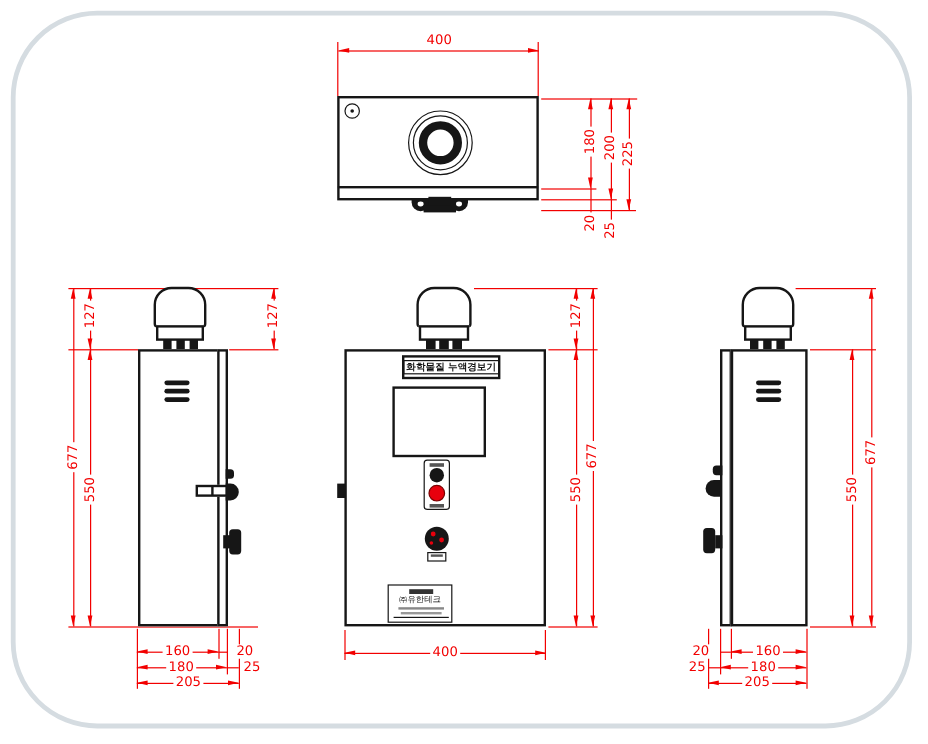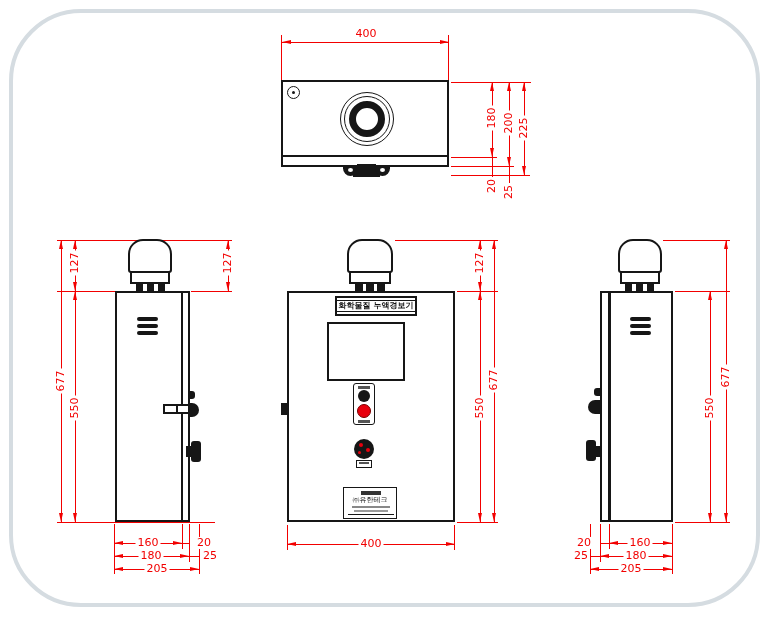--- a/index.html
+++ b/index.html
@@ -143,21 +143,21 @@
     <i class="circ" style="left:357px;top:404px;width:14px;height:14px;background:#e8000d;border:1px solid #7a0000"></i>
     <i class="tbar" style="left:358px;top:420px;width:12px;height:3px"></i>
 
     <i class="fill circ" style="left:354px;top:439px;width:20px;height:20px"></i>
     <i class="circ" style="left:359px;top:443px;width:4px;height:4px;background:#e8000d"></i>
     <i class="circ" style="left:366px;top:448px;width:4px;height:4px;background:#e8000d"></i>
     <i class="circ" style="left:358px;top:451px;width:3px;height:3px;background:#e8000d"></i>
     <i class="box1" style="left:356px;top:460px;width:16px;height:8px"></i>
     <i class="tbar" style="left:359px;top:462px;width:10px;height:2px"></i>
 
-    <div class="plate box1" style="left:343px;top:487px;width:54px;height:32px">
+    <div class="plate box1" style="left:323px;top:487px;width:54px;height:32px">
       <i class="tbar" style="left:17px;top:3px;width:20px;height:4px;background:#333"></i>
       <b class="np-co" style="left:0;top:8px">㈜유한테크</b>
       <i class="tbar" style="left:8px;top:18px;width:38px;height:2px;background:#888"></i>
       <i class="tbar" style="left:10px;top:22px;width:34px;height:2px;background:#999"></i>
       <i class="fill" style="left:4px;top:26px;width:46px;height:1px"></i>
     </div>
     <i class="fill" style="left:281px;top:403px;width:7px;height:12px"></i>
 
     <i class="ext" style="left:395px;top:240px;width:103px;height:1px"></i>
     <i class="ext" style="left:457px;top:291px;width:41px;height:1px"></i>

